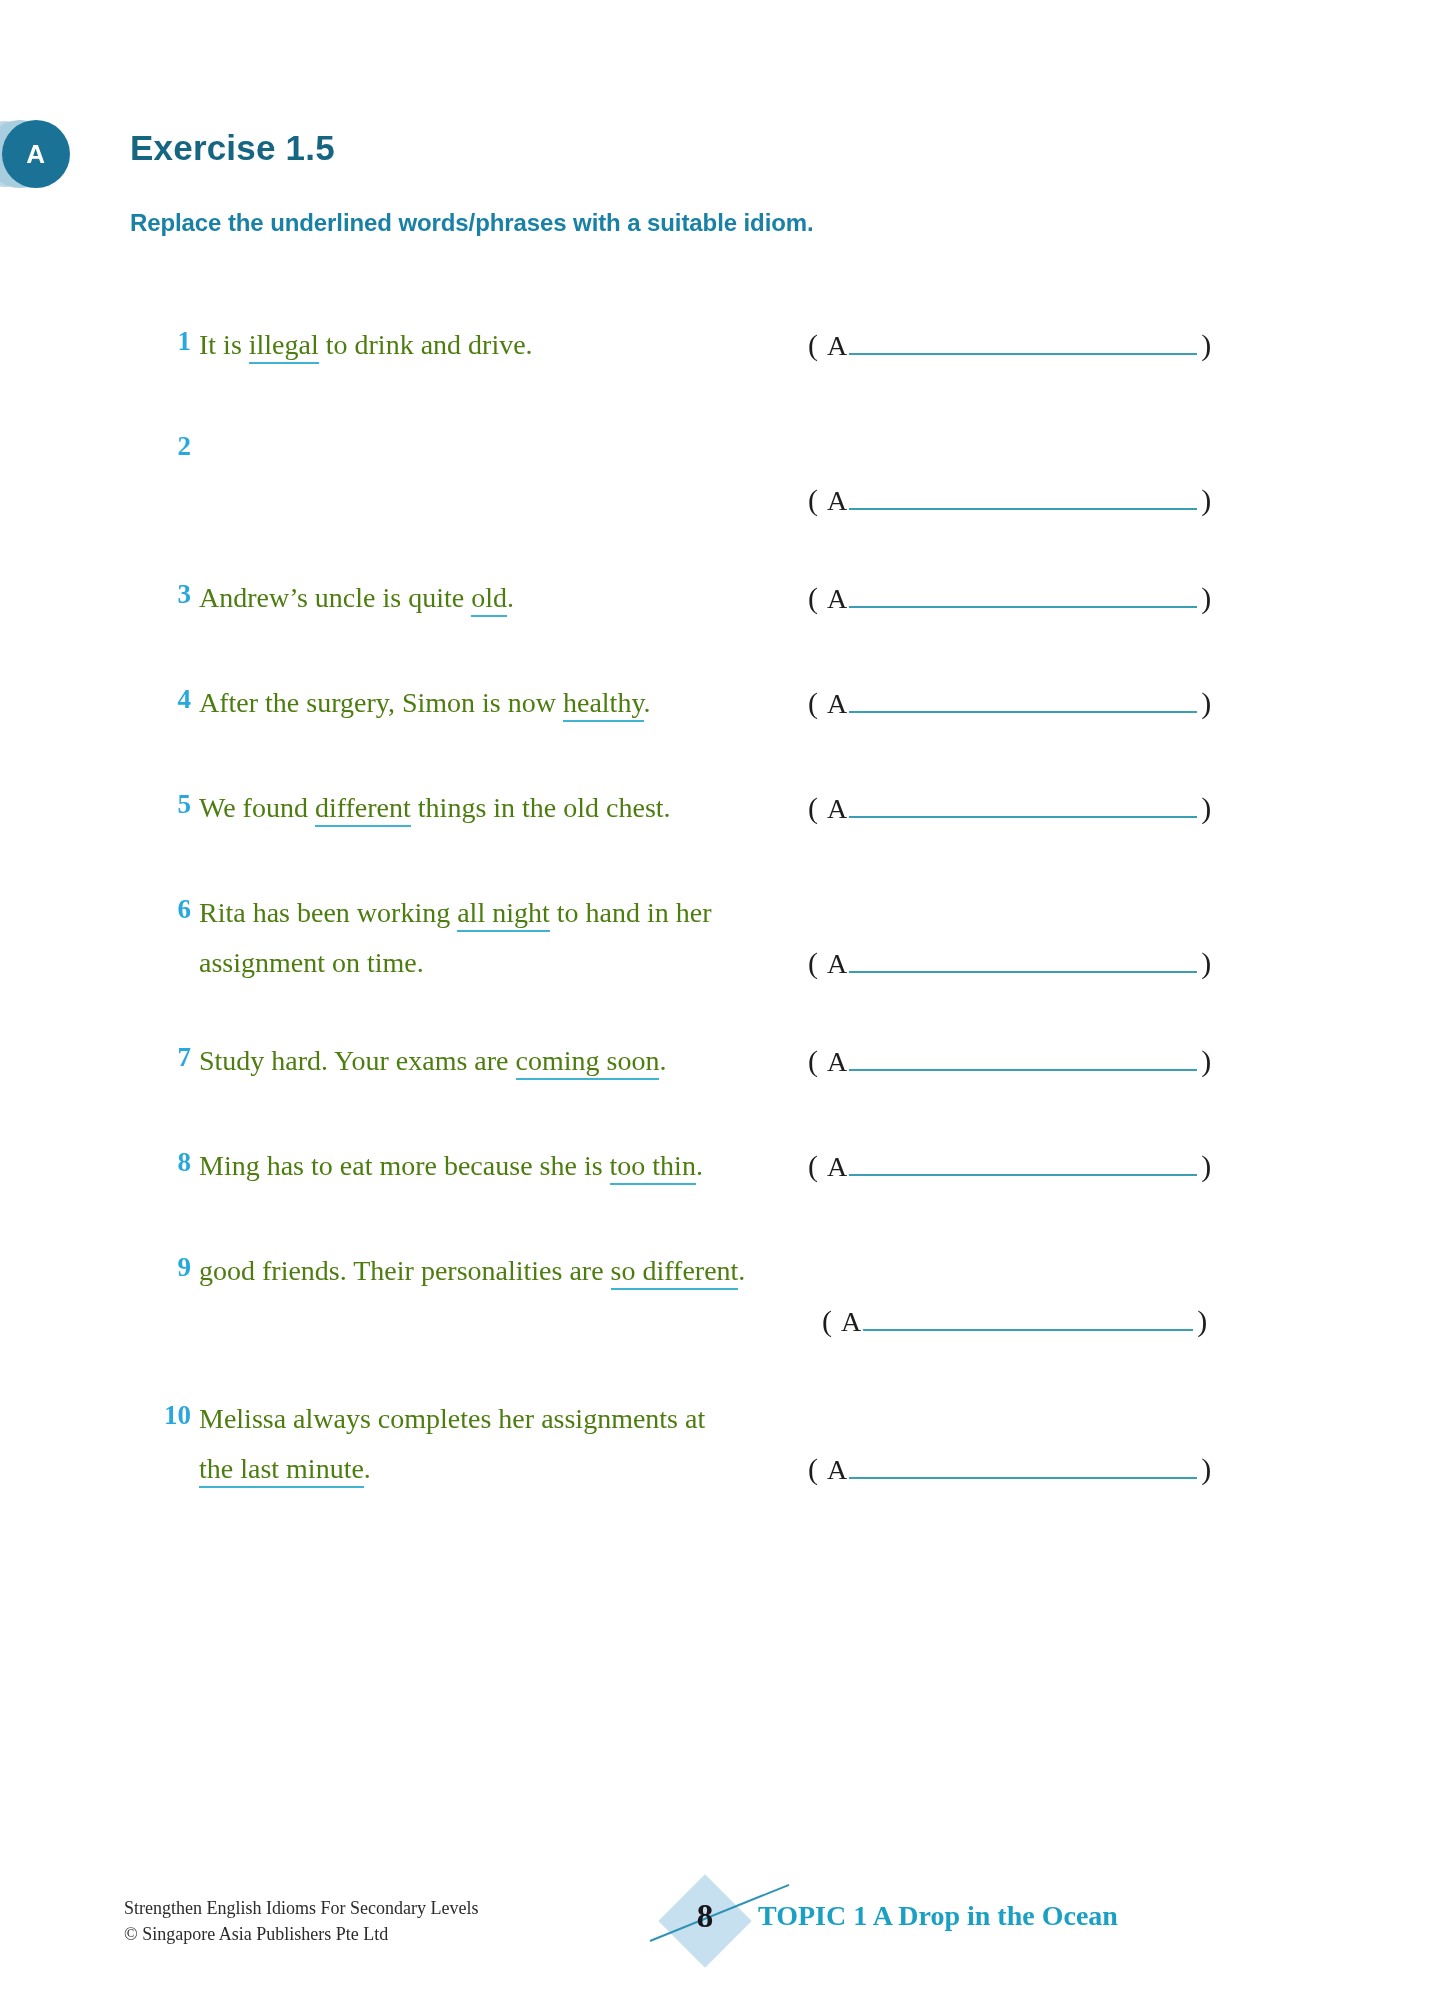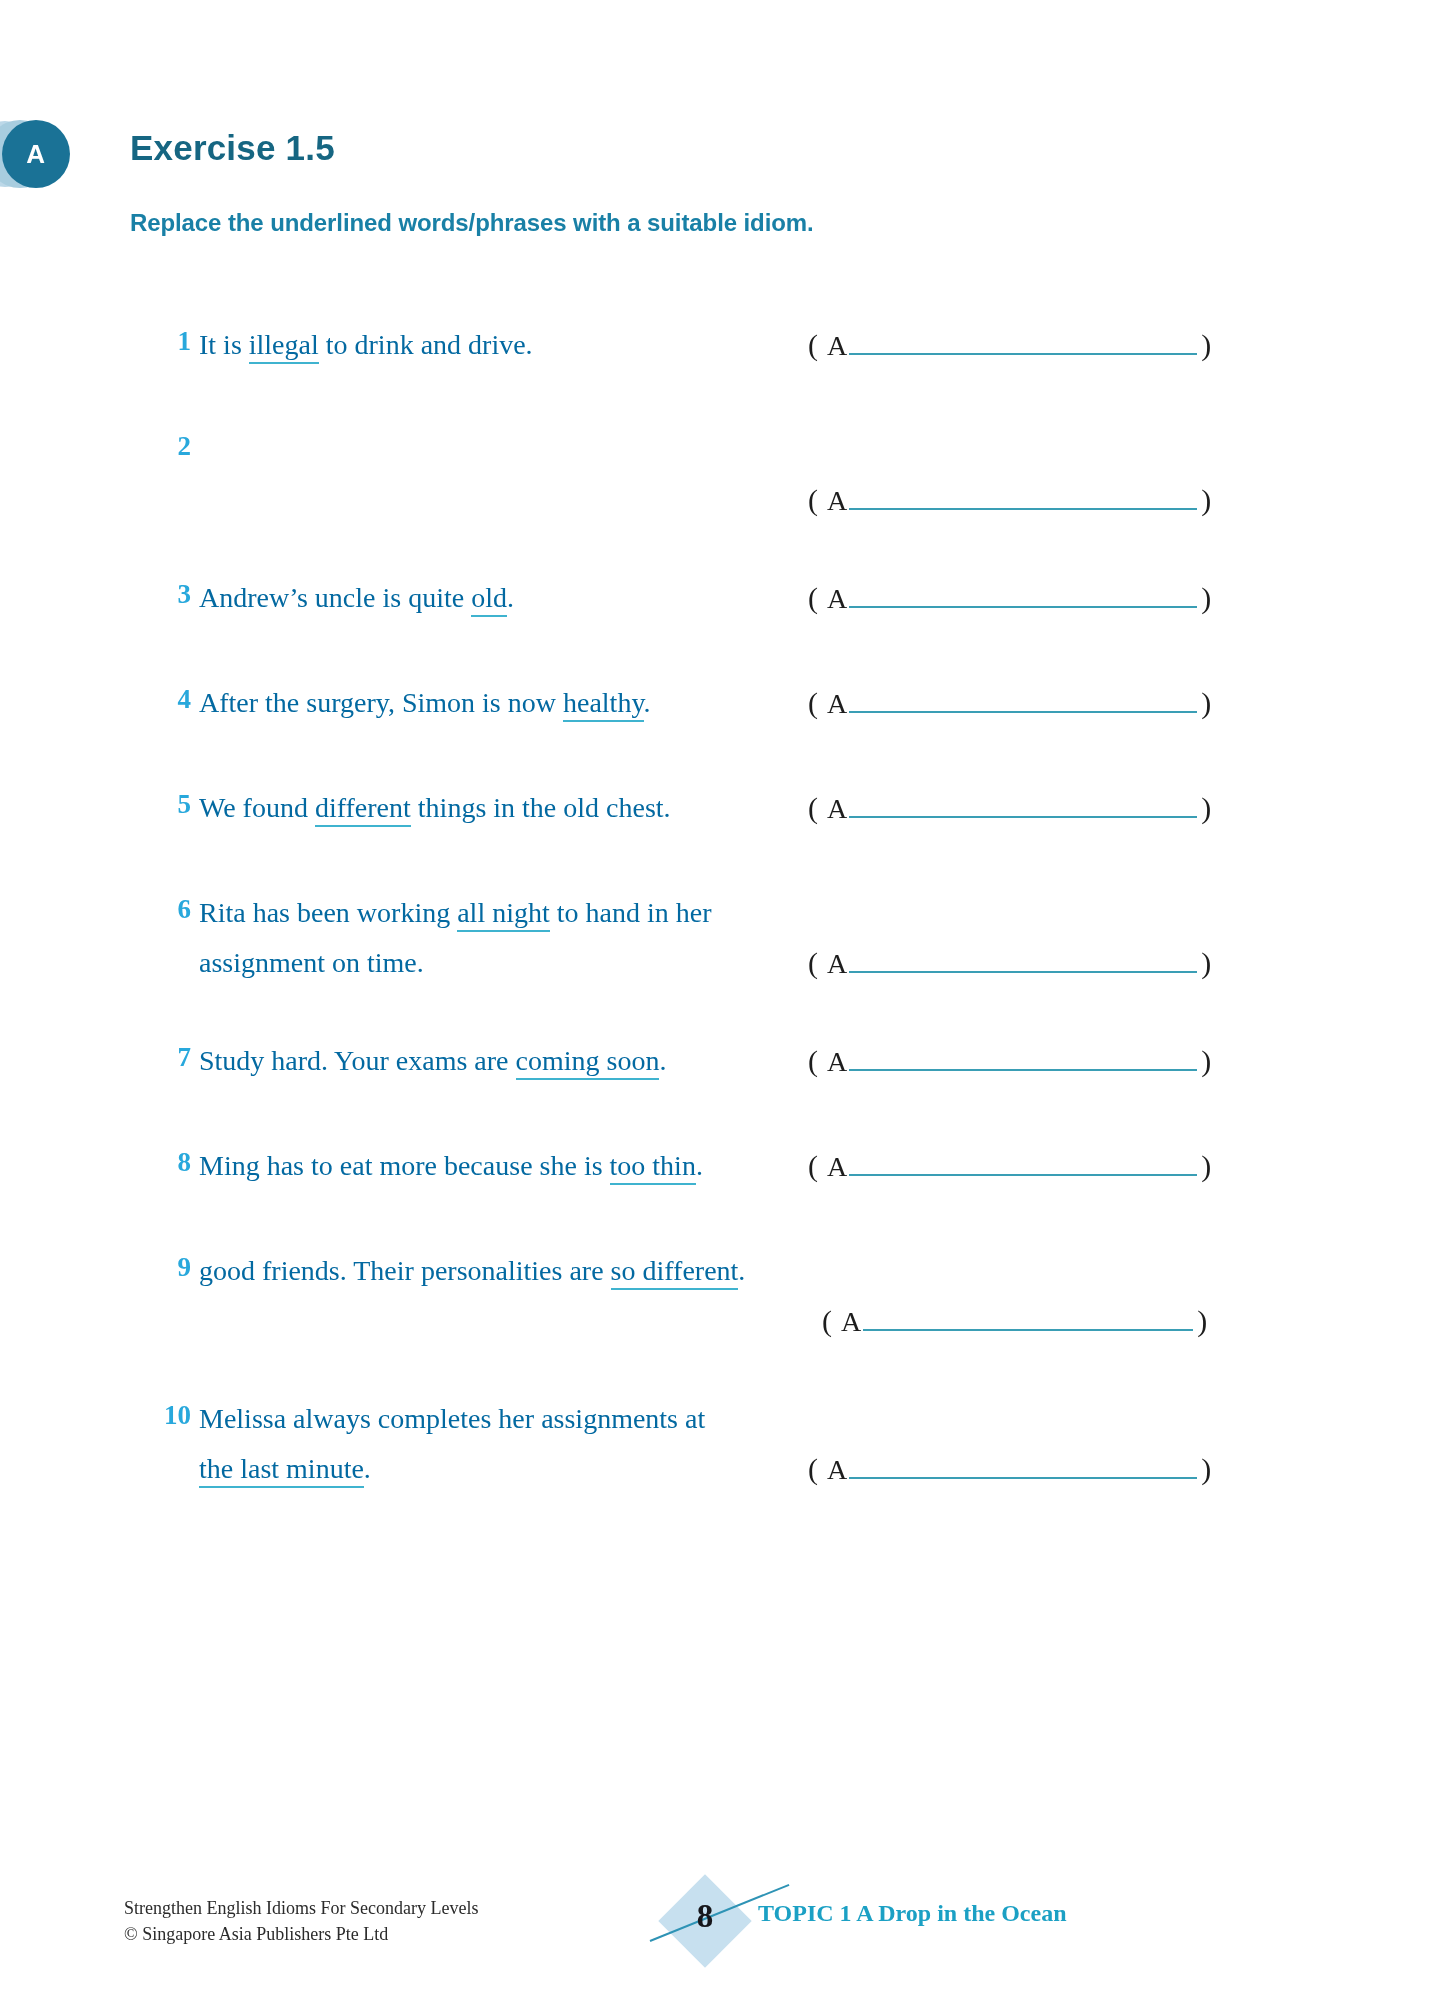--- a/index.html
+++ b/index.html
@@ -117,21 +117,21 @@
     color: #28a8dc;
   }
   .q-lines {
     position: absolute;
     left: 199px;
     width: 700px;
   }
   .q-line {
     font-family: "Liberation Serif", serif;
     font-size: 28px;
-    color: #0369a1;
+    color: #4d7c0f;
     line-height: 50px;
     white-space: nowrap;
   }
   .q-line u {
     text-decoration: none;
     border-bottom: 2px solid #3fb3cf;
     padding-bottom: 2px;
   }
 
   
@@ -199,21 +199,21 @@
     font-weight: bold;
     font-size: 33px;
     color: #16161b;
   }
   .topic-text {
     position: absolute;
     left: 108px;
     top: 20px;
     font-family: "Liberation Serif", serif;
     font-weight: bold;
-    font-size: 24px;
+    font-size: 28px;
     color: #1ba0c4;
     white-space: nowrap;
   }
 </style>
 </head>
 <body>
 
 <div class="page">
 
   <div class="badge-wrap">

